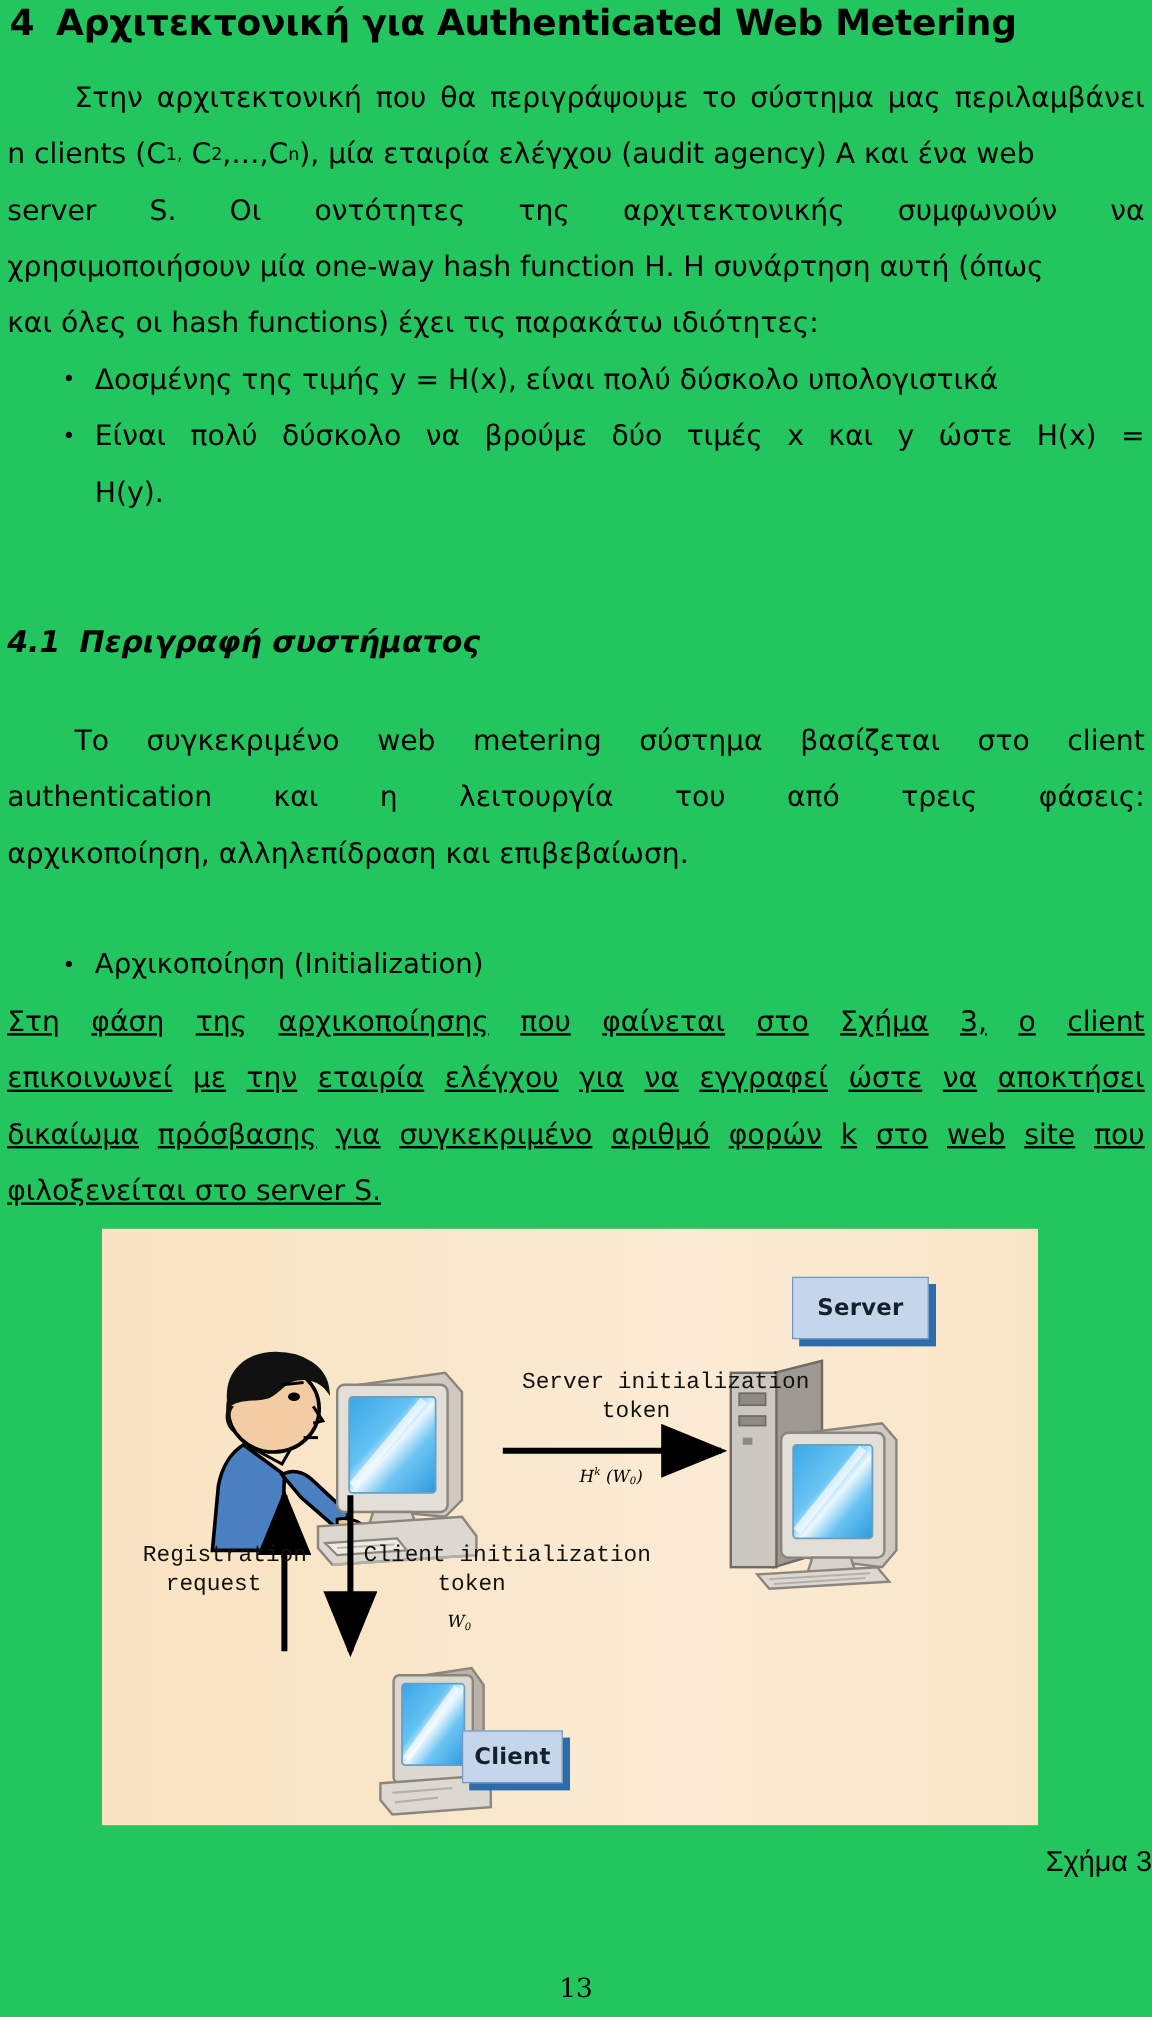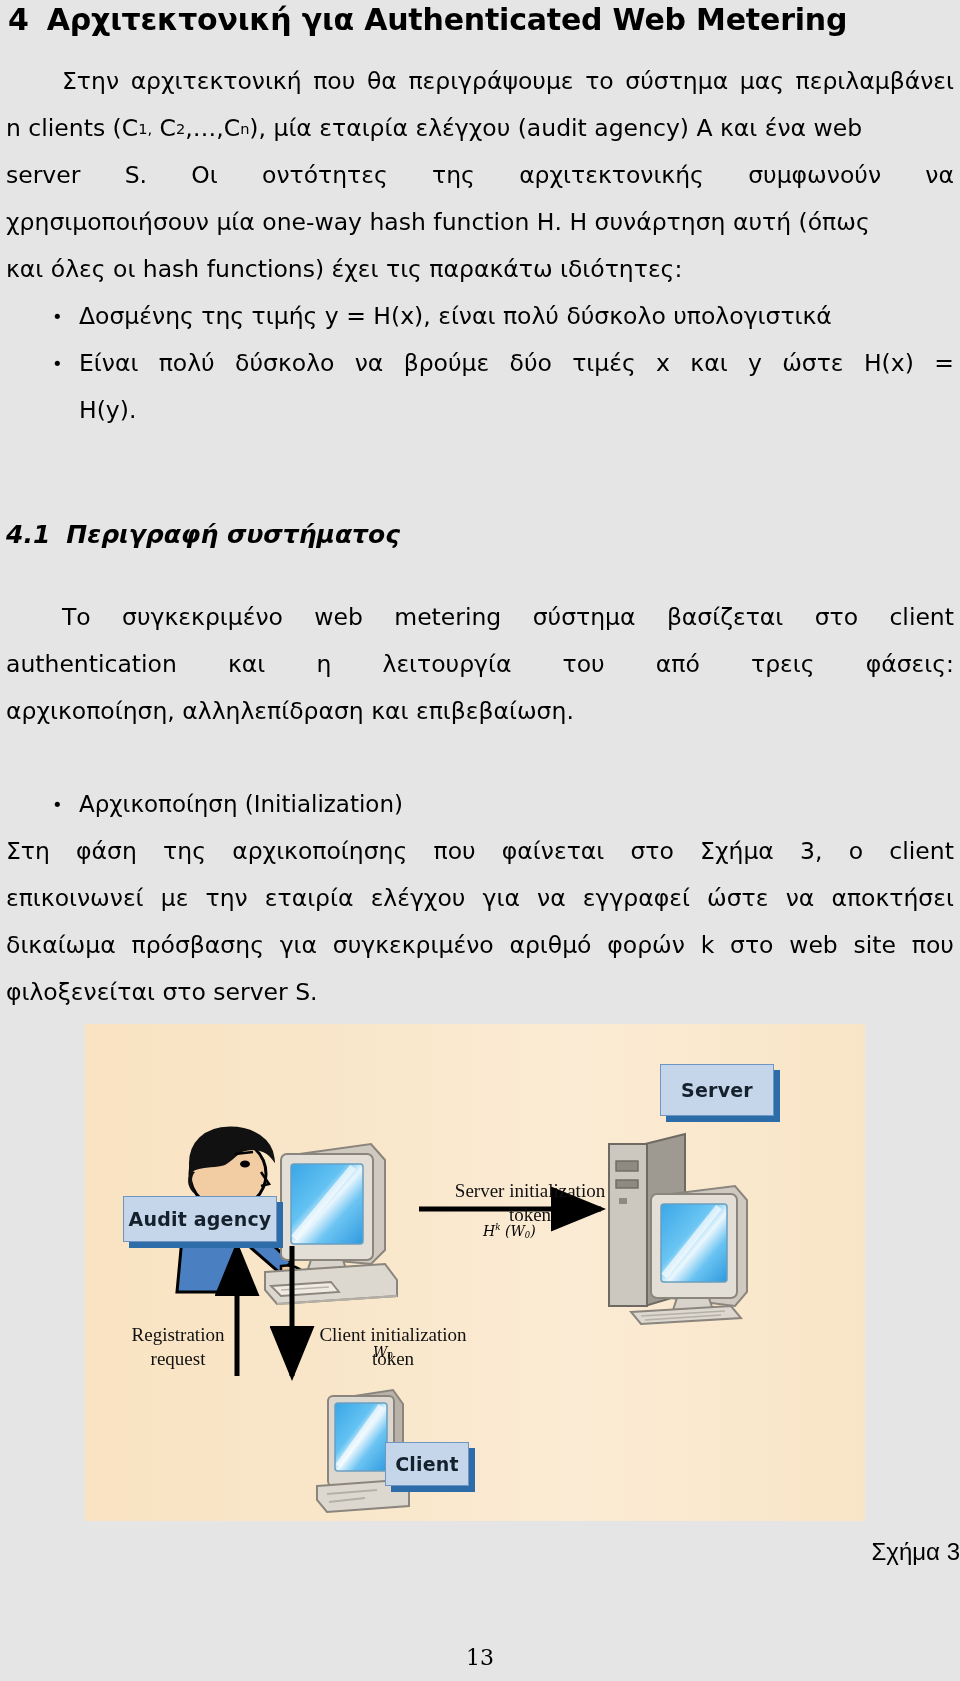--- a/index.html
+++ b/index.html
@@ -13,21 +13,21 @@
     position: relative;
     font-family: "DejaVu Sans", "Liberation Sans", sans-serif;
     color: #000000;
     overflow: hidden;
   }
 
   .page {
     position: relative;
     width: 960px;
     height: 1681px;
-    background: #e5e5e5;
+    background: #22c55e;
   }
 
   
   .doc-title {
     position: absolute;
     left: 8px;
     top: 2px;
     width: 940px;
     font-size: 30px;
     font-weight: bold;
@@ -113,27 +113,26 @@
     height: 497px;
     background: linear-gradient(to right,
       #f9e3c2 0%, #f9e6c9 30%, #fbebd4 62%, #fae8cd 84%, #f9e5c6 100%);
     overflow: hidden;
   }
 
   .fig-svg { position: absolute; left: 0; top: 0; }
 
   .fig-label {
     position: absolute;
-    font-family: Liberation Serif, serif;
+    font-family: Liberation Mono, monospace;
     font-size: 19px;
     color: #111;
     text-align: center;
     white-space: nowrap;
     line-height: 24px;
-    margin-top: 39px;
   }
 
   .tagbox {
     position: absolute;
     background: #c6d6ea;
     border: 1.5px solid #6f96c2;
     box-shadow: 6px 6px 0 #2c6ca8;
     font-family: "DejaVu Sans", "Liberation Sans", sans-serif;
     font-size: 19px;
     font-weight: 600;
@@ -293,21 +292,21 @@
     </div>
   </div>
 
   <div class="bullets" style="left:6px; top:781px; width:948px;">
     <div class="bullet-row" style="padding-left:73px;">
       <span class="bullet-dot">•</span>
       <span class="bullet-text" style="font-weight:normal; font-size:23px;">Αρχικοποίηση (Initialization)</span>
     </div>
   </div>
 
-  <div class="body-block" style="left:6px; top:828px; width:948px;">
+  <div class="body-block" style="left:6px; top:828px; width:948px;text-decoration:underline;">
     <div class="jline">
       <span>Στη</span>
       <span>φάση</span>
       <span>της</span>
       <span>αρχικοποίησης</span>
       <span>που</span>
       <span>φαίνεται</span>
       <span>στο</span>
       <span>Σχήμα</span>
       <span>3,</span>
@@ -451,23 +450,20 @@
 
     <div class="fig-label" style="left:218px; top:260px; width:180px;">
       <span>Client initialization</span><br>
       <span>token</span>
     </div>
 
     <div class="formula" style="left:288px; top:320px;">
       <span>W</span><sub>0</sub>
     </div>
 
-    <div class="tagbox" style="left:38px; top:172px; width:152px; height:44px;">
-      <span>Audit agency</span>
-    </div>
 
     <div class="tagbox" style="left:575px; top:40px; width:112px; height:50px;">
       <span>Server</span>
     </div>
 
     <div class="tagbox" style="left:300px; top:418px; width:82px; height:42px;">
       <span>Client</span>
     </div>
 
   </div>

